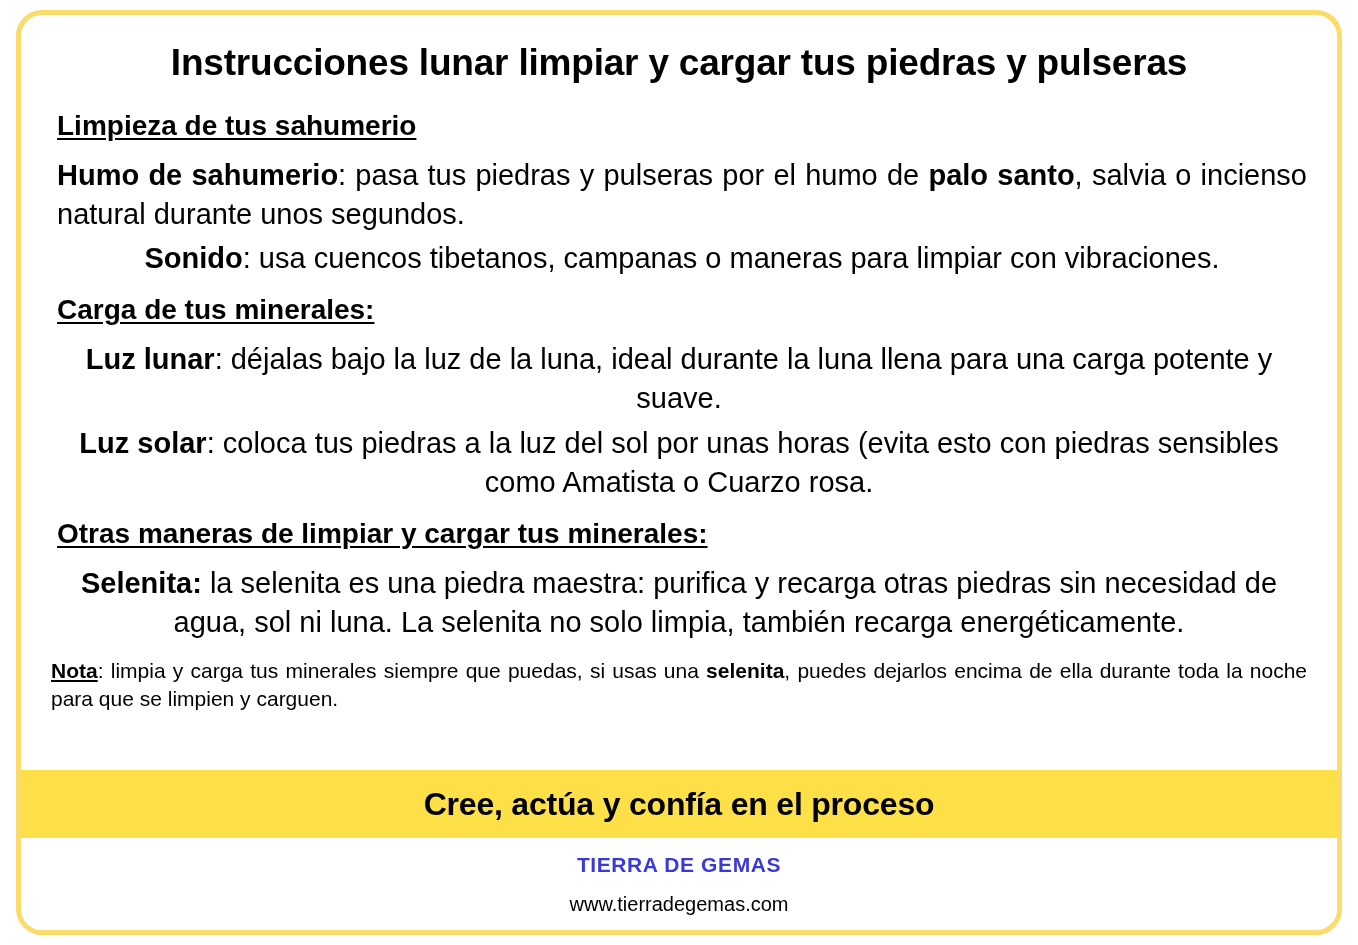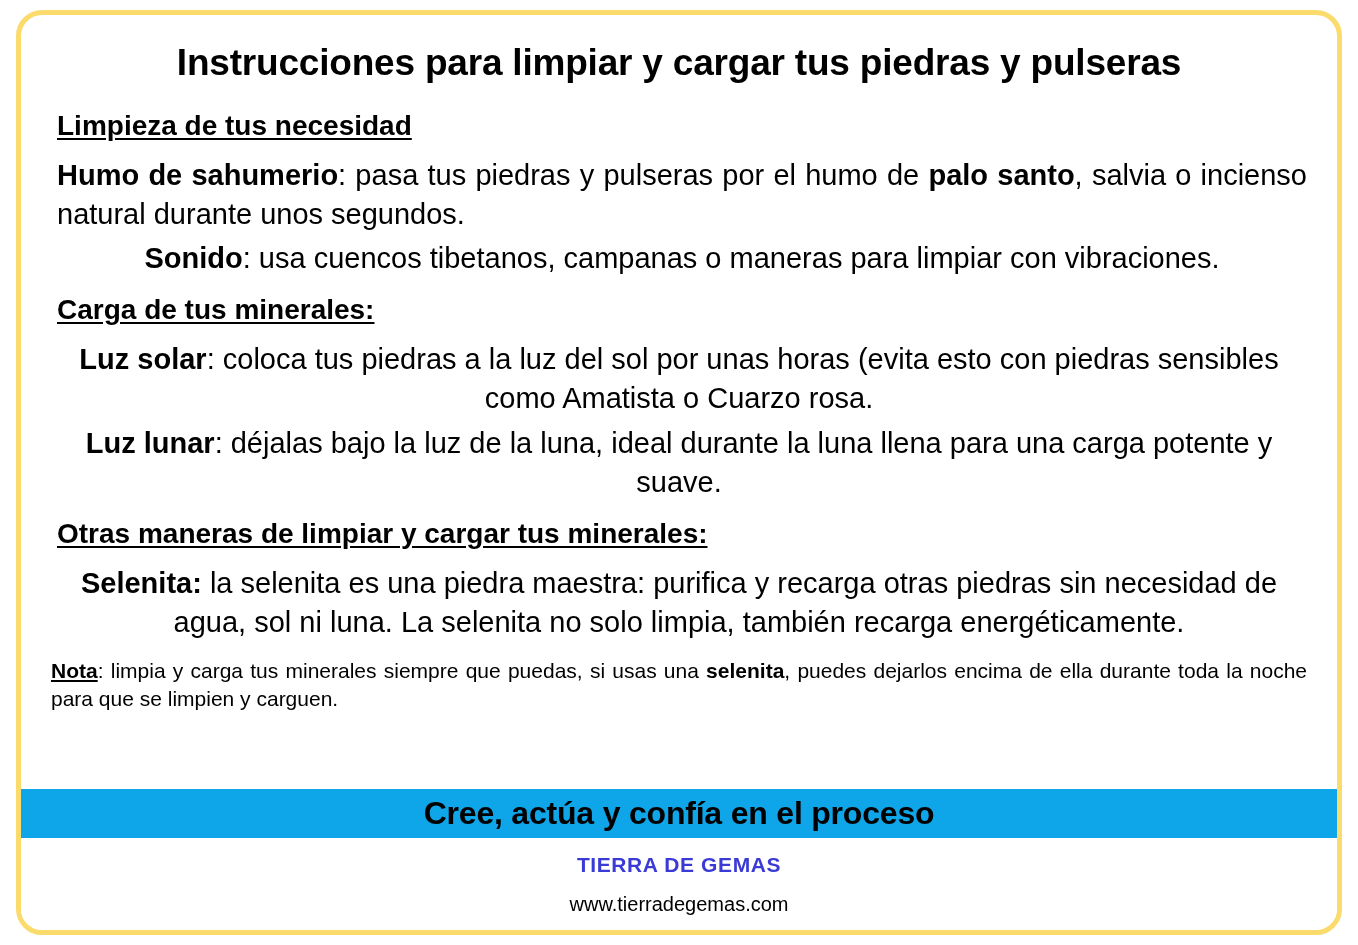--- a/index.html
+++ b/index.html
@@ -71,22 +71,22 @@
   .indent { padding-left: 6px; }
 
   .block { margin-bottom: 16px; }
 
   .small {
     font-size: 21px;
     line-height: 1.3;
   }
 
   .footer-band {
-    background: #0ea5e9;
-    height: 49px;
+    background: #fde047;
+    height: 68px;
     display: flex;
     align-items: center;
     justify-content: center;
     flex: 0 0 auto;
   }
   .footer-band .slogan {
     font-size: 32px;
     font-weight: bold;
     color: #000;
     letter-spacing: -0.2px;
@@ -114,43 +114,43 @@
     font-size: 20px;
   }
 </style>
 </head>
 <body>
 
 <div class="card">
 
   <div class="content">
 
-    <div class="doc-title">Instrucciones para limpiar y cargar tus piedras y pulseras</div>
+    <div class="doc-title">Instrucciones lunar limpiar y cargar tus piedras y pulseras</div>
 
     <div class="block">
-      <div class="section-head">Limpieza de tus necesidad</div>
+      <div class="section-head">Limpieza de tus sahumerio</div>
 
       <p class="para indent">
         <b>Humo de sahumerio</b><span>: pasa tus piedras y pulseras por el humo de </span><b>palo santo</b><span>, salvia o incienso natural durante unos segundos.</span>
       </p>
 
       <p class="para indent nojust">
         <b>Sonido</b><span>: usa cuencos tibetanos, campanas o maneras para limpiar con vibraciones.</span>
       </p>
     </div>
 
     <div class="block">
       <div class="section-head tight">Carga de tus minerales:</div>
 
       <p class="para nojust">
-        <b>Luz solar</b><span>: coloca tus piedras a la luz del sol por unas horas (evita esto con piedras sensibles como Amatista o Cuarzo rosa.</span>
+        <b>Luz lunar</b><span>: déjalas bajo la luz de la luna, ideal durante la luna llena para una carga potente y suave.</span>
       </p>
 
       <p class="para nojust">
-        <b>Luz lunar</b><span>: déjalas bajo la luz de la luna, ideal durante la luna llena para una carga potente y suave.</span>
+        <b>Luz solar</b><span>: coloca tus piedras a la luz del sol por unas horas (evita esto con piedras sensibles como Amatista o Cuarzo rosa.</span>
       </p>
     </div>
 
     <div class="block">
       <div class="section-head tight">Otras maneras de limpiar y cargar tus minerales:</div>
 
       <p class="para nojust">
         <b>Selenita:</b><span> la selenita es una piedra maestra: purifica y recarga otras piedras sin necesidad de agua, sol ni luna. La selenita no solo limpia, también recarga energéticamente.</span>
       </p>
     </div>

